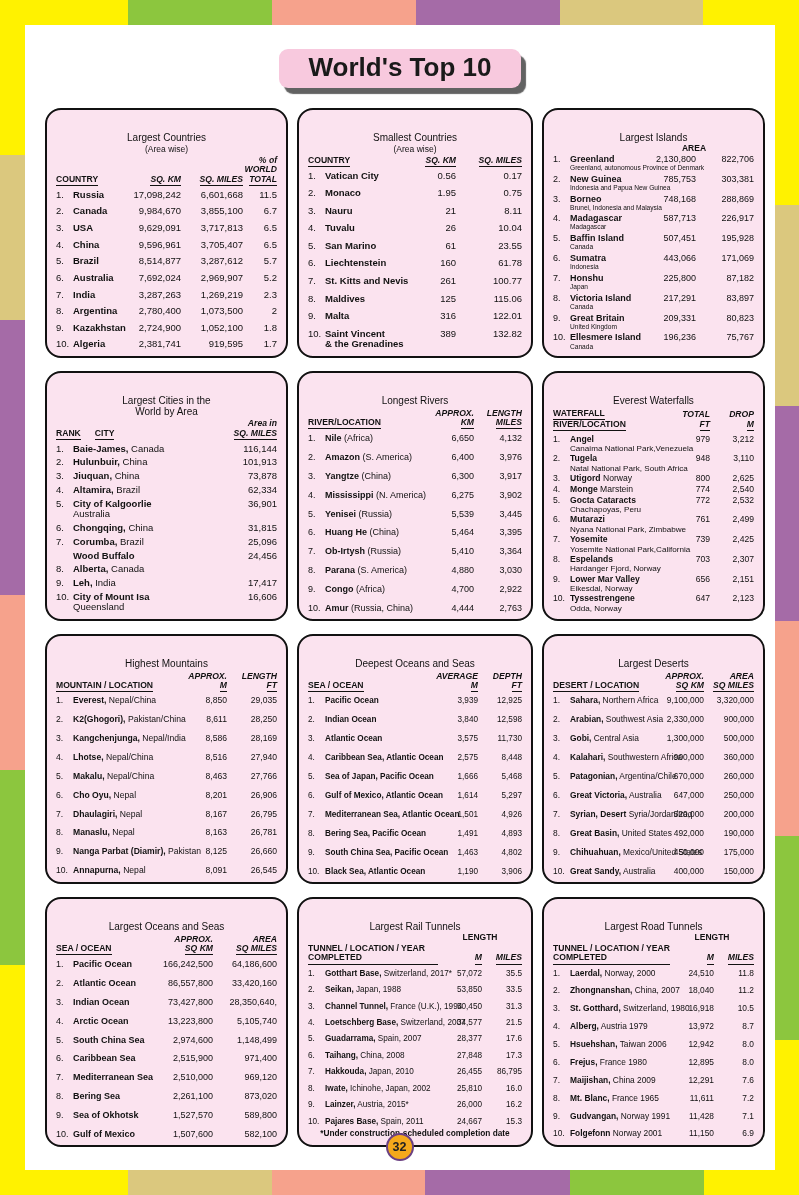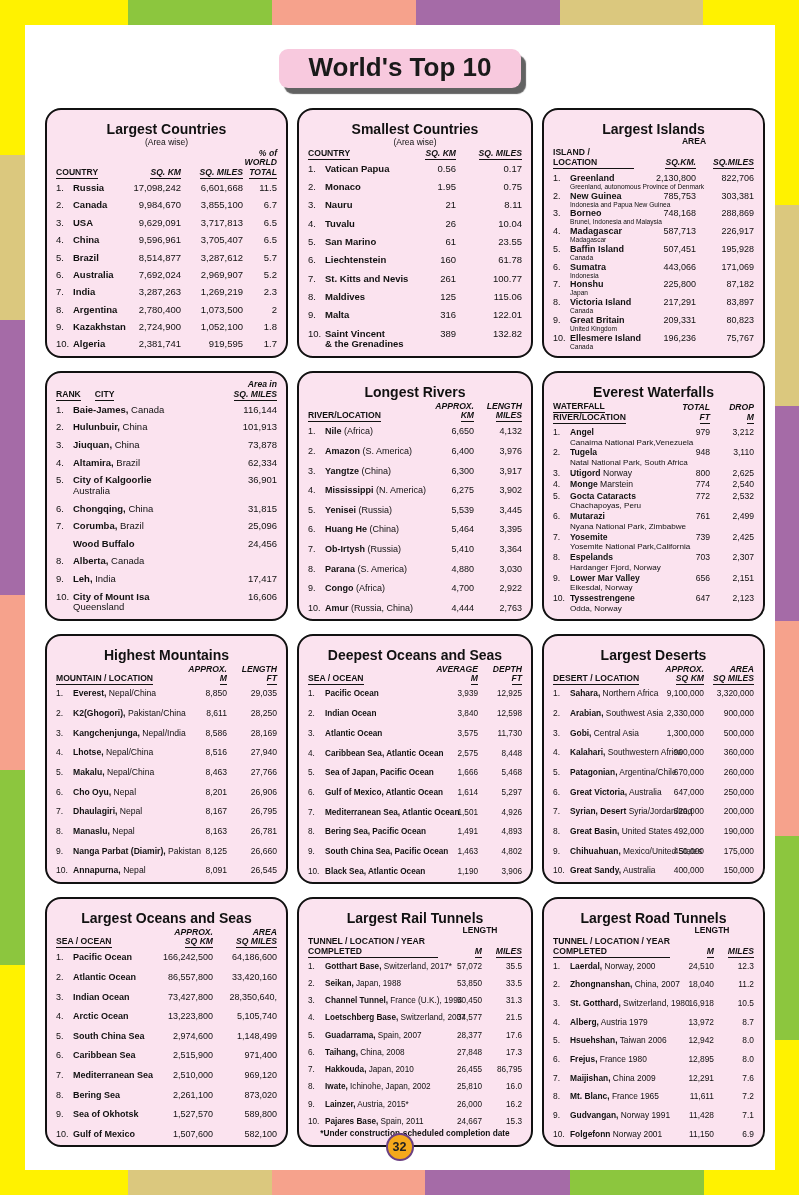--- a/index.html
+++ b/index.html
@@ -8,21 +8,21 @@
   .seg{position:absolute;}
   .page{position:absolute;left:25px;top:25px;width:750px;height:1145px;background:#fff;}
   .banner-wrap{display:flex;justify-content:center;margin-top:24px;}
   .banner{background:#f8c9de;border-radius:9px;padding:3px 30px 5px 30px;
           font-size:26px;font-weight:bold;color:#1a1a1a;
           box-shadow:5px 6px 1px rgba(70,70,70,.85);}
   .grid{display:grid;grid-template-columns:243px 236px 223px;column-gap:9px;row-gap:13px;
         margin:20px 10px 0 20px;}
   .card{box-sizing:border-box;height:250px;background:#fbe3ef;border:2px solid #111;
         border-radius:16px;padding:5px 9px 6px 9px;display:flex;flex-direction:column;overflow:hidden;}
-  .ttl{text-align:center;font-weight:bold;font-size:14px;line-height:1.05;margin-top:7px;}
+  .ttl{text-align:center;font-weight:normal;font-size:10px;line-height:1.05;margin-top:18px;}
   .sub-ttl{text-align:center;font-size:8.5px;margin-top:0px;}
   .ghd{display:flex;font-size:8.5px;font-weight:bold;line-height:1.1;}
   .ghd span{margin-left:auto;text-align:center;}
   .hd{display:flex;align-items:flex-end;font-size:8.6px;font-weight:bold;line-height:1.12;margin:2px 0 3px 0;}
   .hleft{flex:1;}
   .hln{display:block;}
   .hln .u{display:inline-block;}
   .u{border-bottom:1.2px solid #111;padding-bottom:0.5px;}
   .hcol{text-align:right;flex:none;display:flex;flex-direction:column;align-items:flex-end;margin-left:4px;font-style:italic;}
   .rows{flex:1;display:flex;flex-direction:column;justify-content:space-between;margin-top:1px;}
@@ -183,21 +183,21 @@
           <span class="hcol" style="width: 52px;">
             <span class="u">SQ. KM</span>
           </span>
           <span class="hcol" style="width: 62px;">
             <span class="u">SQ. MILES</span>
           </span>
         </div>
         <div class="rows sub-bold" style="font-size: 9.5px;">
           <div class="row">
             <span class="rn">1.</span>
-            <span class="rname"><b>Vatican Papua</b></span>
+            <span class="rname"><b>Vatican City</b></span>
             <span class="rv" style="width: 52px;">0.56</span>
             <span class="rv" style="width: 62px;">0.17</span>
           </div>
           <div class="row">
             <span class="rn">2.</span>
             <span class="rname"><b>Monaco</b></span>
             <span class="rv" style="width: 52px;">1.95</span>
             <span class="rv" style="width: 62px;">0.75</span>
           </div>
           <div class="row">
@@ -248,31 +248,20 @@
             <span class="rv" style="width: 52px;">389</span>
             <span class="rv" style="width: 62px;">132.82</span>
           </div>
         </div>
       </section>
     <section class="card">
         <div class="ttl">Largest Islands</div>
         <div class="ghd">
           <span style="width: 120px;">AREA</span>
         </div>
-        <div class="hd">
-          <span class="hleft">
-            <span class="hln"><span class="u">ISLAND / LOCATION</span></span>
-          </span>
-          <span class="hcol" style="width: 58px;">
-            <span class="u">SQ.KM.</span>
-          </span>
-          <span class="hcol" style="width: 54px;">
-            <span class="u">SQ.MILES</span>
-          </span>
-        </div>
         <div class="rows sub-tiny" style="font-size: 9px;">
           <div class="row">
             <span class="rn">1.</span>
             <span class="rname"><b>Greenland</b><span class="sub">Greenland, autonomous Province of Denmark</span></span>
             <span class="rv" style="width: 58px;">2,130,800</span>
             <span class="rv" style="width: 54px;">822,706</span>
           </div>
           <div class="row">
             <span class="rn">2.</span>
             <span class="rname"><b>New Guinea</b><span class="sub">Indonesia and Papua New Guinea</span></span>
@@ -323,20 +312,21 @@
           </div>
           <div class="row">
             <span class="rn">10.</span>
             <span class="rname"><b>Ellesmere Island</b><span class="sub">Canada</span></span>
             <span class="rv" style="width: 58px;">196,236</span>
             <span class="rv" style="width: 54px;">75,767</span>
           </div>
         </div>
       </section>
     <section class="card">
+        <div class="ttl">Largest Cities in the<br>World by Area</div>
         <div class="hd">
           <span class="hleft">
             <span class="hln"><span class="u">RANK</span><span class="u" style="margin-left: 14px;">CITY</span></span>
           </span>
           <span class="hcol" style="width: 70px;">
             <span>Area in</span>
             <span class="u">SQ. MILES</span>
           </span>
         </div>
         <div class="rows sub-normal" style="font-size: 9.5px;">
@@ -960,21 +950,21 @@
           </span>
           <span class="hcol" style="width: 36px;">
             <span class="u">MILES</span>
           </span>
         </div>
         <div class="rows sub-normal" style="font-size: 8.4px;">
           <div class="row">
             <span class="rn">1.</span>
             <span class="rname"><b>Laerdal,</b> Norway, 2000</span>
             <span class="rv" style="width: 40px;">24,510</span>
-            <span class="rv" style="width: 36px;">12.3</span>
+            <span class="rv" style="width: 36px;">11.8</span>
           </div>
           <div class="row">
             <span class="rn">2.</span>
             <span class="rname"><b>Zhongnanshan,</b> China, 2007</span>
             <span class="rv" style="width: 40px;">18,040</span>
             <span class="rv" style="width: 36px;">11.2</span>
           </div>
           <div class="row">
             <span class="rn">3.</span>
             <span class="rname"><b>St. Gotthard,</b> Switzerland, 1980</span>

